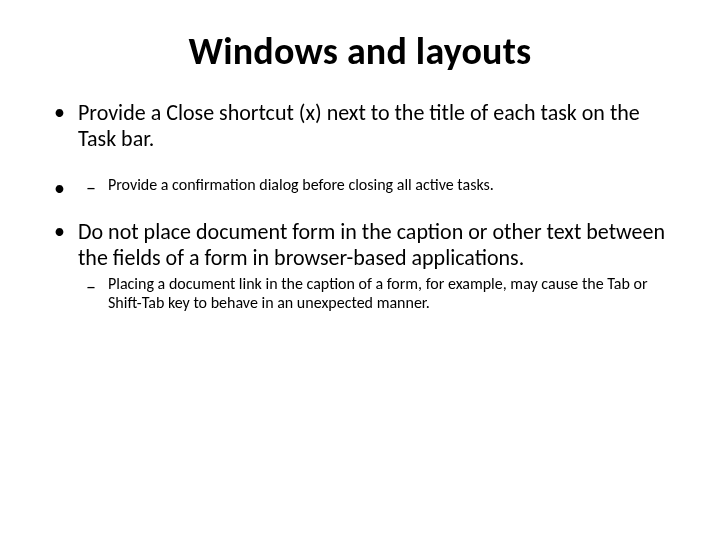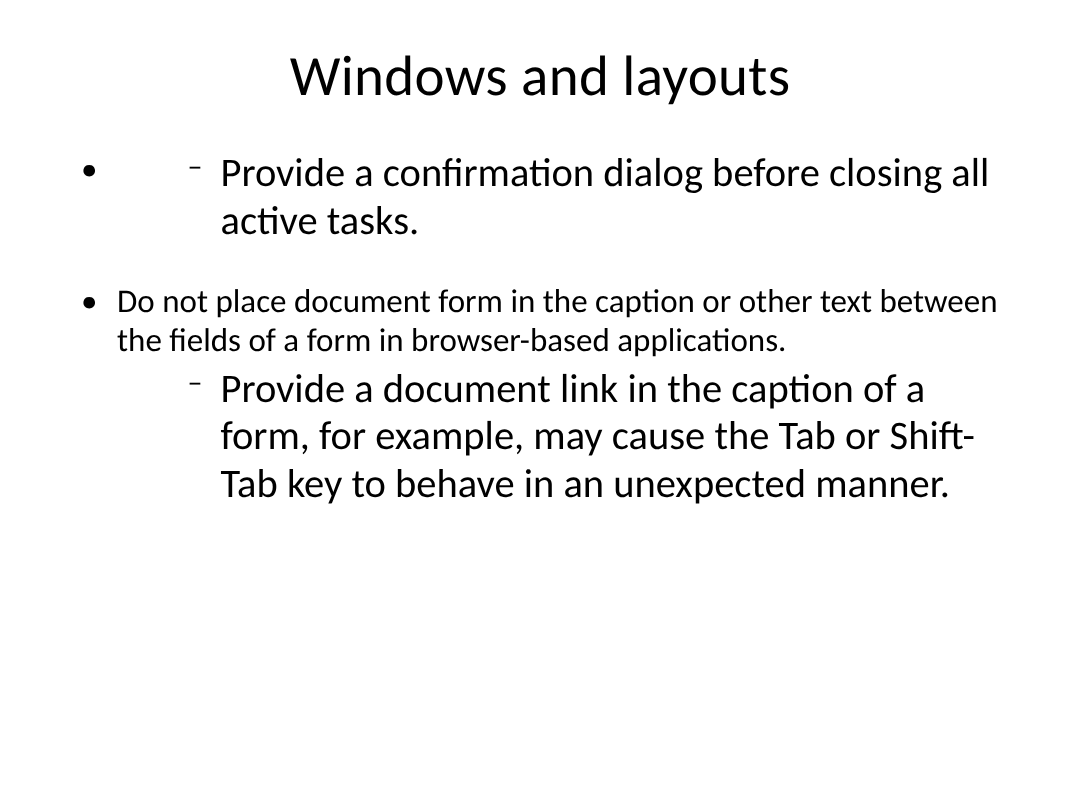--- a/index.html
+++ b/index.html
@@ -5,21 +5,21 @@
     * { margin: 0; padding: 0; box-sizing: border-box; }
     html, body { width: 720px; height: 540px; }
     body {
       font-family: Calibri, "Segoe UI", Arial, sans-serif;
       background: #fff;
       color: #000;
       padding: 28px 48px 40px 48px;
     }
     .title {
       font-size: 38px;
-      font-weight: 400;
+      font-weight: 700;
       text-align: center;
       margin-bottom: 26px;
       letter-spacing: 0.2px;
     }
     ul.top {
       list-style: none;
       padding-left: 30px;
     }
     ul.top > li {
       position: relative;
@@ -34,47 +34,49 @@
       top: 0;
       font-size: 22px;
     }
     ul.sub {
       list-style: none;
       padding-left: 30px;
       margin-top: 4px;
     }
     ul.sub > li {
       position: relative;
-      font-size: 27px;
+      font-size: 16px;
       line-height: 1.18;
       margin-bottom: 4px;
-      margin-left: 39px;
     }
     ul.sub > li::before {
       content: "–";
       position: absolute;
       left: -22px;
       top: 0;
       font-size: 20px;
     }
   </style>
 </head>
 <body>
 
 <h1 class="title">Windows and layouts</h1>
 
 <ul class="top">
   <li>
+    <span>Provide a Close shortcut (x) next to the title of each task on the Task bar.</span>
+  </li>
+  <li>
     <ul class="sub">
       <li>
         <span>Provide a confirmation dialog before closing all active tasks.</span>
       </li>
     </ul>
   </li>
   <li>
     <span>Do not place document form in the caption or other text between the fields of a form in browser-based applications.</span>
     <ul class="sub">
       <li>
-        <span>Provide a document link in the caption of a form, for example, may cause the Tab or Shift-Tab key to behave in an unexpected manner.</span>
+        <span>Placing a document link in the caption of a form, for example, may cause the Tab or Shift-Tab key to behave in an unexpected manner.</span>
       </li>
     </ul>
   </li>
 </ul>
 
 </body></html>

